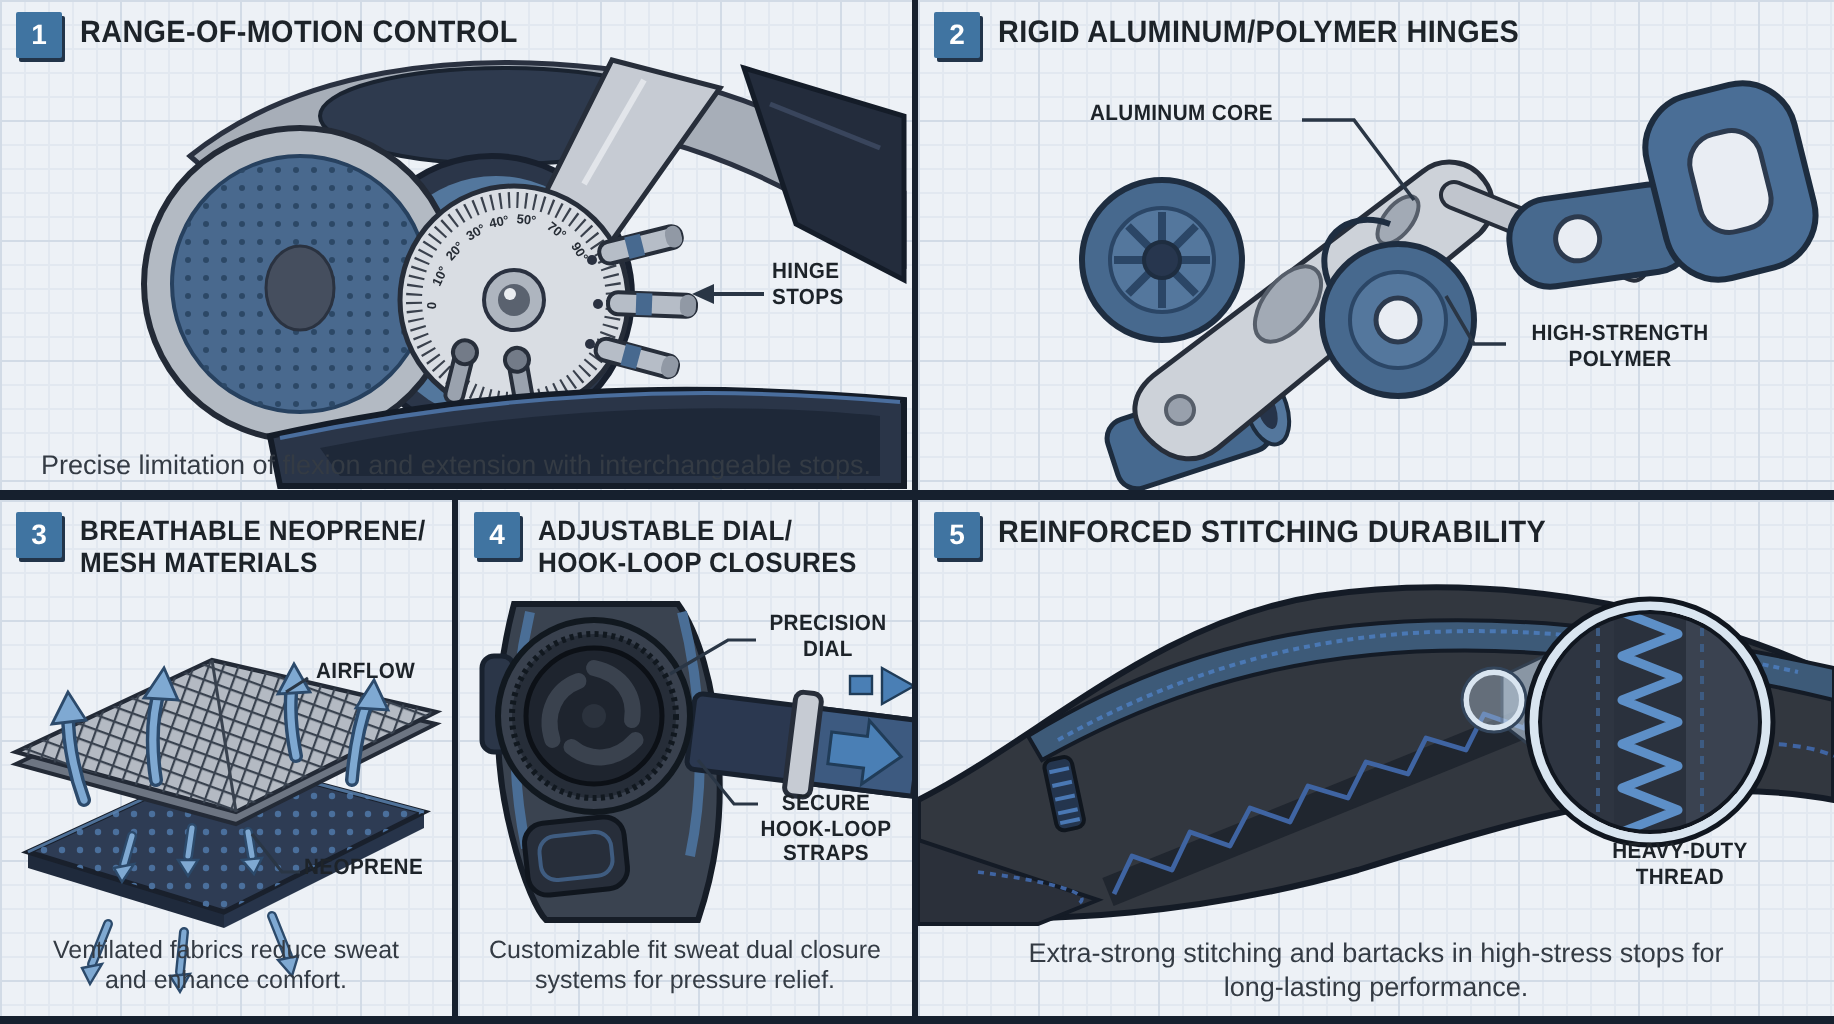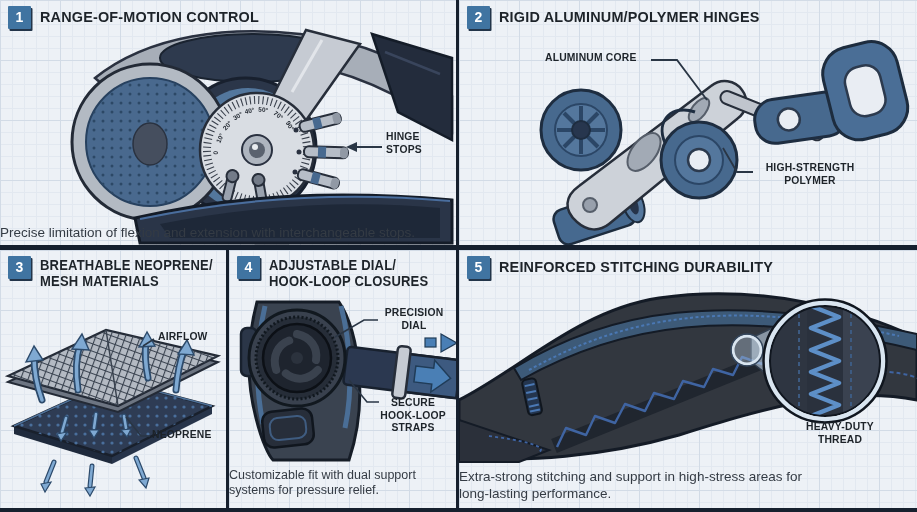--- a/index.html
+++ b/index.html
@@ -26,21 +26,21 @@
     font-weight:bold;font-size:14px;line-height:23px;text-align:center;
     box-shadow:1.5px 2px 0 #223449;border-radius:1px;
   }
   .title{
     margin:2px 0 0 0;font-weight:bold;color:#1d2329;letter-spacing:.2px;
     font-size:15.5px;line-height:1.12;white-space:pre-line;
     transform:scaleX(.93);transform-origin:left top;
   }
   .title.small{font-size:14px;}
   .caption{
-    position:absolute;left:0;right:0;margin:0;z-index:3;
+    position:absolute;left:0;right:0;margin:0;text-align:center;z-index:3;
     font-size:13.5px;line-height:1.22;color:#343b44;white-space:pre-line;
   }
   .caption.small{font-size:12.5px;}
   .anno{
     position:absolute;z-index:3;font-weight:bold;font-size:11px;line-height:1.15;
     color:#1d2329;letter-spacing:.2px;white-space:pre-line;
   }
   .anno.al{text-align:left;transform:scaleX(.94);transform-origin:left top;}
   .anno.ac{text-align:center;transform:scaleX(.94);transform-origin:center top;}
   
@@ -301,20 +301,22 @@
         <path d="M150,186 L141,186 L126,167"></path>
       </g>
     </svg>
     <header class="hd">
       <span class="badge">3</span>
       <h2 class="title small">BREATHABLE NEOPRENE/
 MESH MATERIALS</h2>
     </header>
     <div class="anno al" style="left:158px;top:80px;">AIRFLOW</div>
     <div class="anno al" style="left:152px;top:178px;">NEOPRENE</div>
+    <p class="caption small">Ventilated fabrics reduce sweat
+and enhance comfort.</p>
   </section>
 
   <section class="panel" id="p4">
     <svg class="art" viewBox="0 0 227 258">
 
       <g>
         <path d="M28,52 C18,90 17,130 27,168 C33,192 40,206 44,210 L120,210 C128,186 133,160 130,124 C128,92 120,66 110,52 Z" fill="#3a4350" stroke="#161d27" stroke-width="3"></path>
         <path d="M36,56 C27,95 26,135 34,174" fill="none" stroke="#4a6e96" stroke-width="5"></path>
         <path d="M112,56 C122,95 124,140 116,178" fill="none" stroke="#4a6e96" stroke-width="5"></path>
         <rect x="12" y="78" width="16" height="48" rx="6" fill="#2b3648" stroke="#18212e" stroke-width="2.5"></rect>
@@ -356,21 +358,21 @@
     <header class="hd">
       <span class="badge">4</span>
       <h2 class="title small">ADJUSTABLE DIAL/
 HOOK-LOOP CLOSURES</h2>
     </header>
     <div class="anno ac" style="left:150px;top:56px;width:70px;">PRECISION
 DIAL</div>
     <div class="anno ac" style="left:146px;top:146px;width:76px;">SECURE
 HOOK-LOOP
 STRAPS</div>
-    <p class="caption small">Customizable fit with dual support
+    <p class="caption small">Customizable fit sweat dual closure
 systems for pressure relief.</p>
   </section>
 
   <section class="panel" id="p5">
     <svg class="art" viewBox="0 0 458 258">
       <defs>
         <clipPath id="magclip">
             <circle cx="366" cy="111" r="55"></circle>
           </clipPath>
       </defs>
@@ -417,17 +419,17 @@
         <circle cx="366" cy="111" r="58.5" fill="none" stroke="#d9e5f0" stroke-width="5"></circle>
         <circle cx="366" cy="111" r="61.5" fill="none" stroke="#10161f" stroke-width="2.5"></circle>
       </g>
     </svg>
     <header class="hd">
       <span class="badge">5</span>
       <h2 class="title">REINFORCED STITCHING DURABILITY</h2>
     </header>
     <div class="anno ac" style="left:330px;top:170px;width:102px;">HEAVY-DUTY
 THREAD</div>
-    <p class="caption">Extra-strong stitching and support in high-stress areas for
+    <p class="caption">Extra-strong stitching and bartacks in high-stress stops for
 long-lasting performance.</p>
   </section>
 
 </div>
 
 </body></html>

